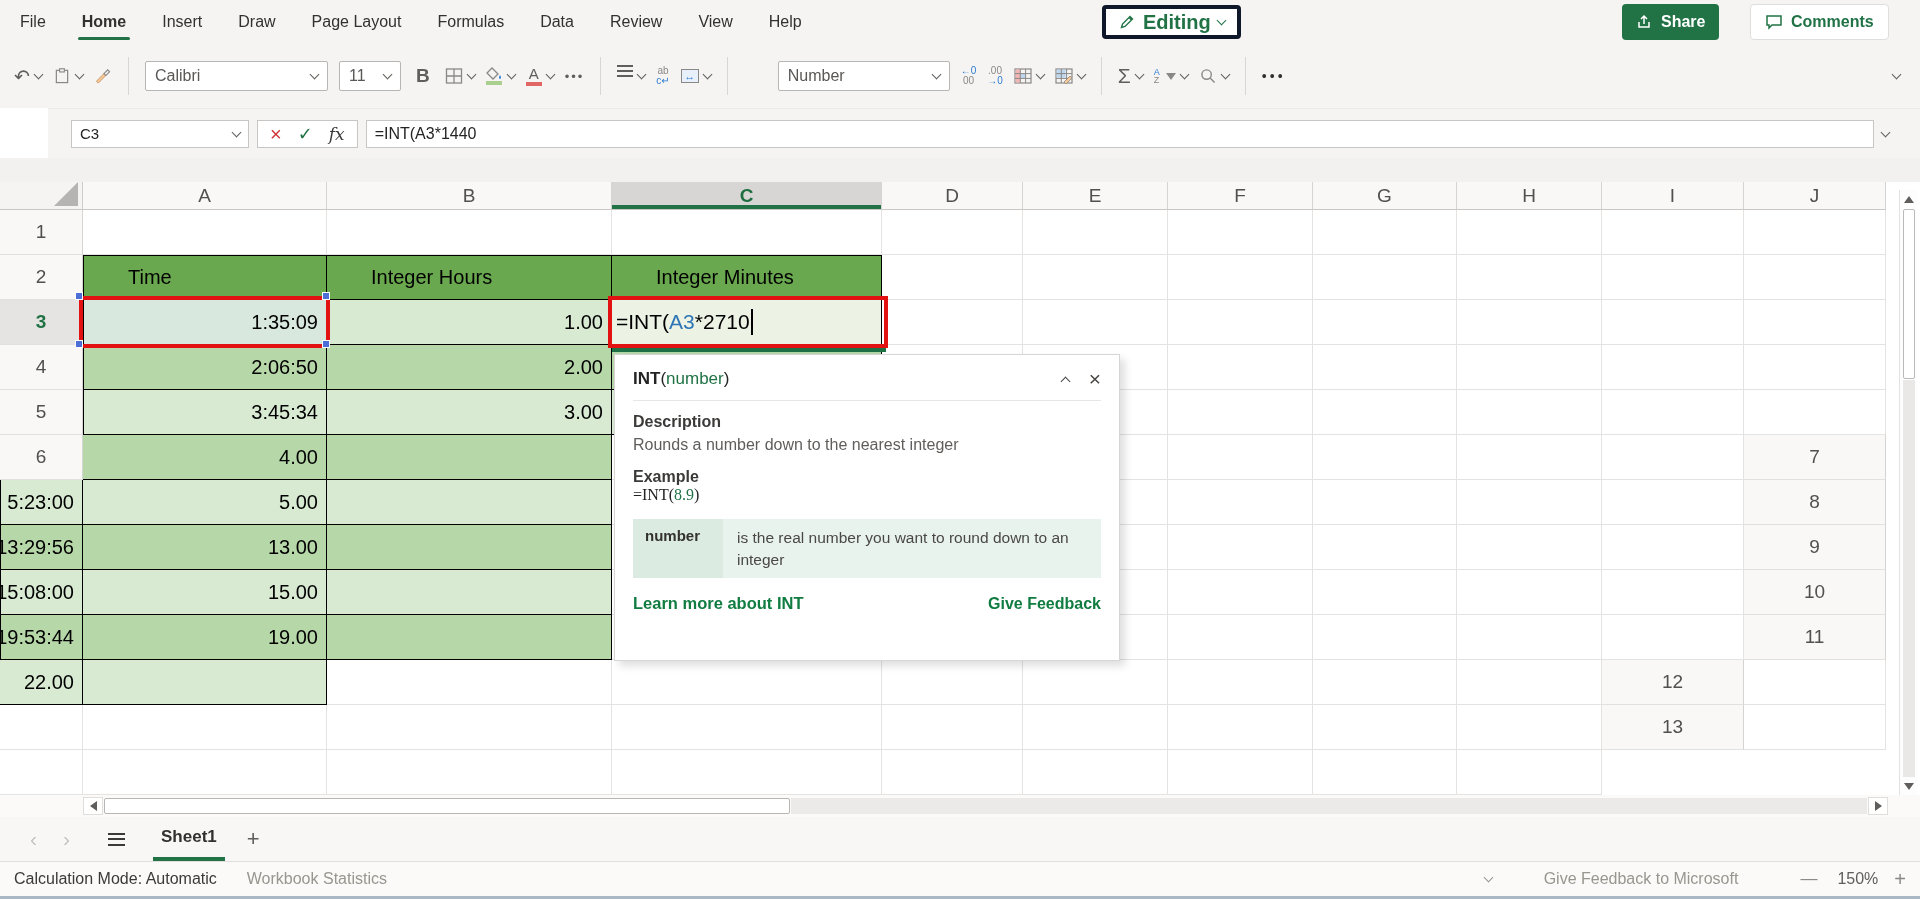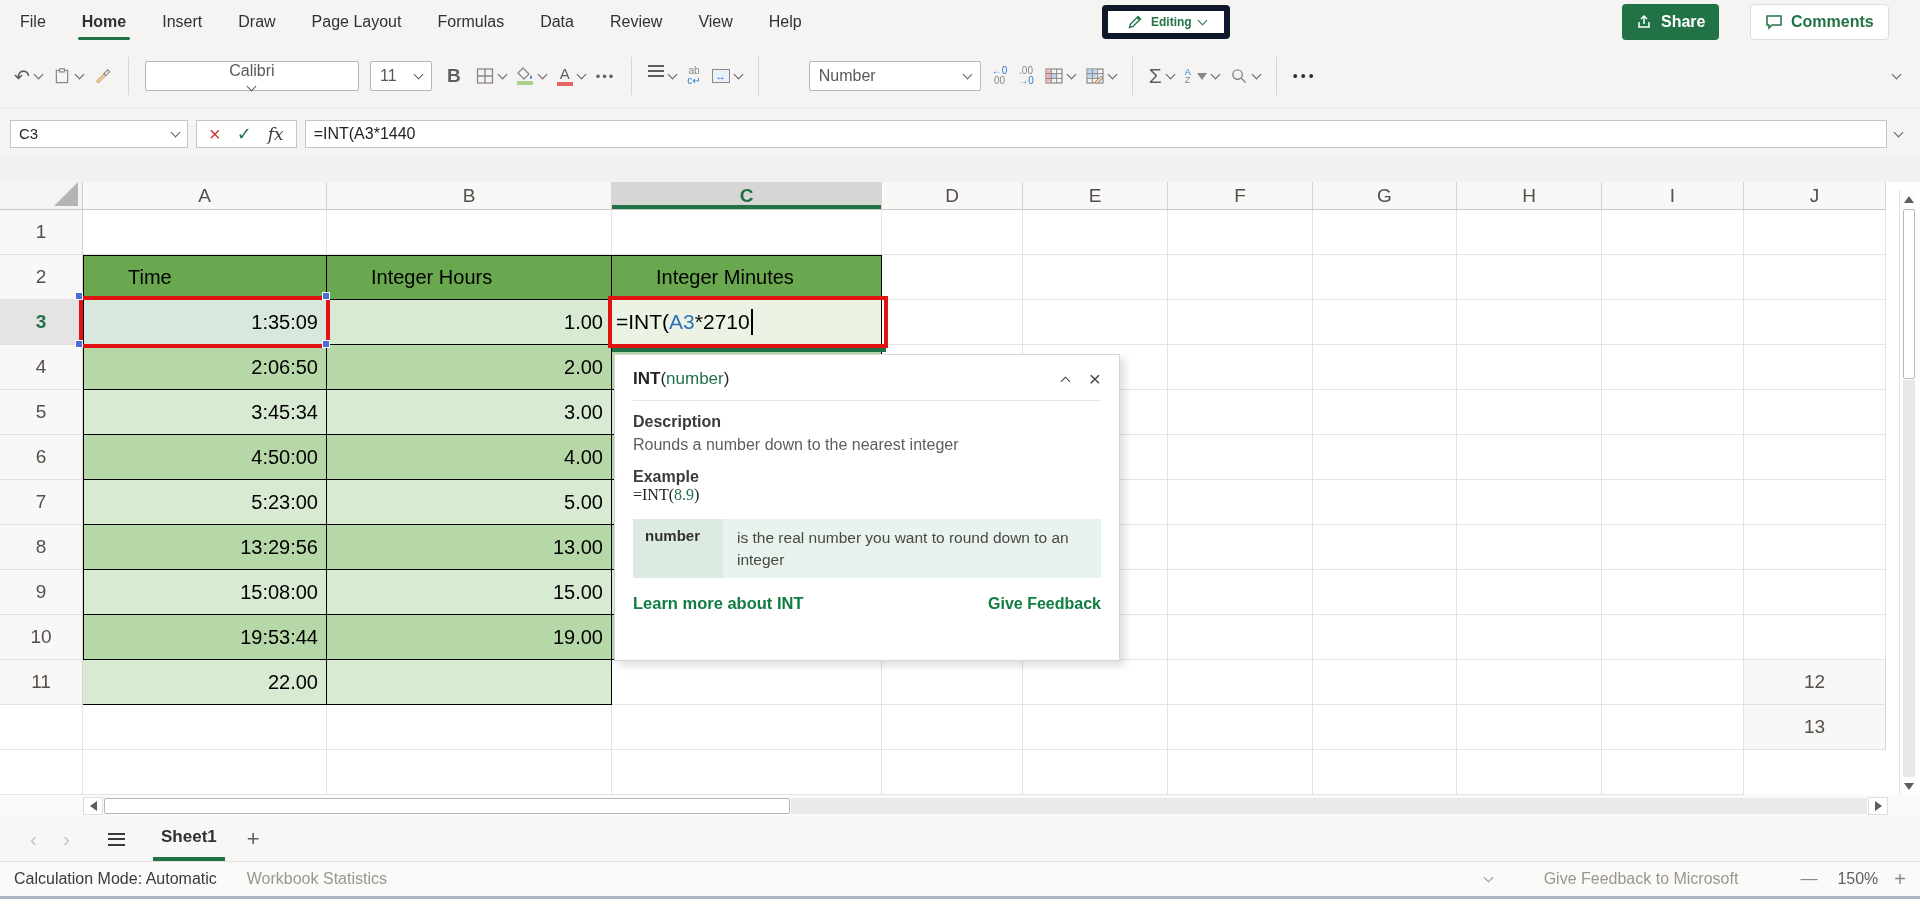--- a/index.html
+++ b/index.html
@@ -8,43 +8,43 @@
 
   
   .menubar { height:44px; background:#f6f4f2; display:flex; align-items:center;
     padding-left:16px; position:relative; }
   .mi { height:44px; display:flex; align-items:center; padding:0 4px; margin-right:28px;
     font-size:16px; color:#323130; cursor:default; position:relative; }
   .mi.active { font-weight:700; }
   .mi.active::after { content:""; position:absolute; left:0; right:0; bottom:4px;
     height:3px; background:var(--accent-green,#217346); border-radius:2px; }
   .editing-btn { position:absolute; left:1102px; top:5px; height:34px; background:#fff;
-    border:6px solid #0f172a; border-radius:4px; display:flex; align-items:center;
-    gap:7px; padding:0 18px; color:#217346; font-weight:700; font-size:12px; }
+    border:4px solid #0f172a; border-radius:4px; display:flex; align-items:center;
+    gap:7px; padding:0 12px; color:#217346; font-weight:700; font-size:20px; }
   .share-btn { position:absolute; left:1622px; top:4px; height:36px; background:#217346;
     border:none; border-radius:4px; color:#fff; font-weight:700; font-size:16px;
     display:flex; align-items:center; gap:8px; padding:0 14px; }
   .comments-btn { position:absolute; left:1750px; top:4px; height:36px; background:#fff;
     border:1px solid #e0dedc; border-radius:4px; color:#217346; font-weight:700;
     font-size:16px; display:flex; align-items:center; gap:8px; padding:0 14px; }
 
   
   .ribbon { height:64px; background:#f6f4f2; display:flex; align-items:center;
     padding:0 14px; gap:11px; }
   .rbtn { display:flex; align-items:center; gap:5px; color:#605e5c; }
   .sep { width:1px; height:38px; background:#d8d6d4; margin:0 5px; flex:none; }
   .chv { width:7px; height:7px; border-right:1.6px solid #605e5c;
     border-bottom:1.6px solid #605e5c; display:inline-block; transform:rotate(45deg);
     margin-top:-3px; flex:none; }
   .chv.g { border-color:#217346; }
   .chv.up { transform:rotate(-135deg); margin-top:4px; }
   .inputbox { height:30px; background:#fff; border:1px solid #b8b6b4; border-radius:2px;
     display:flex; align-items:center; justify-content:space-between; padding:0 9px;
     color:#5a5856; font-size:16px; }
-  .fontname { width:214px;flex-direction:column; }
+  .fontname { width:183px; }
   .fontsize { width:62px; }
   .numberbox { width:172px; margin-left:34px; }
   .glyph { font-size:19px; color:#605e5c; }
   .boldB { font-size:19px; font-weight:700; color:#605e5c; padding:0 4px; }
   .sigma { font-size:21px; color:#605e5c; }
   .dots { font-size:13px; letter-spacing:2px; color:#605e5c; }
   .dots.big { font-size:14px; color:#323130; letter-spacing:3px; }
   .icon16 { width:18px; height:16px; display:block; }
   .two-line { display:flex; flex-direction:column; line-height:10px; font-size:10px;
     color:#8a8886; text-align:center; }
@@ -58,21 +58,21 @@
     background:#e8f1fb; }
   .az { display:flex; flex-direction:column; font-size:9px; line-height:8px;
     color:#8a8886; }
   .az b { color:#2b7cd3; font-weight:400; }
   .funnel { width:0; height:0; border-left:5px solid transparent;
     border-right:5px solid transparent; border-top:7px solid #8a8886; margin-left:1px; }
   .rib-collapse { margin-left:auto; margin-right:6px; }
 
   
   .formula-row { height:50px; background:#f6f4f2; border-top:1px solid #eceae8;
-    display:flex; align-items:center; padding:0 10px; gap:8px; }
+    display:flex; align-items:center; padding:0 23px; gap:8px;margin-left:48px; }
   .namebox { width:178px; height:28px; background:#fff; border:1px solid #c8c6c4;
     display:flex; align-items:center; justify-content:space-between; padding:0 8px;
     font-size:15px; color:#242424; }
   .fbtns { height:28px; background:#fff; border:1px solid #c8c6c4; display:flex;
     align-items:center; gap:16px; padding:0 12px; }
   .fcancel { color:#d13438; font-size:20px; line-height:20px; }
   .fok { color:#217346; font-size:18px; }
   .ffx { font-family:"DejaVu Serif", serif; font-style:italic; font-size:17px; color:#3b3a39; }
   .finput { flex:1; height:28px; background:#fff; border:1px solid #c8c6c4;
     display:flex; align-items:center; padding:0 8px; font-size:16px; color:#242424; }
@@ -464,21 +464,20 @@
       <div class="cell tb light num">3.00</div>
       <div class="cell tb light"></div>
       <div class="cell"></div>
       <div class="cell"></div>
       <div class="cell"></div>
       <div class="cell"></div>
       <div class="cell"></div>
       <div class="cell"></div>
       <div class="cell"></div>
       <div class="rowhdr">6</div>
-      <div class="cell tb dark tb-left num">4:50:00</div>
       <div class="cell tb dark num">4.00</div>
       <div class="cell tb dark"></div>
       <div class="cell"></div>
       <div class="cell"></div>
       <div class="cell"></div>
       <div class="cell"></div>
       <div class="cell"></div>
       <div class="cell"></div>
       <div class="cell"></div>
       <div class="rowhdr">7</div>

